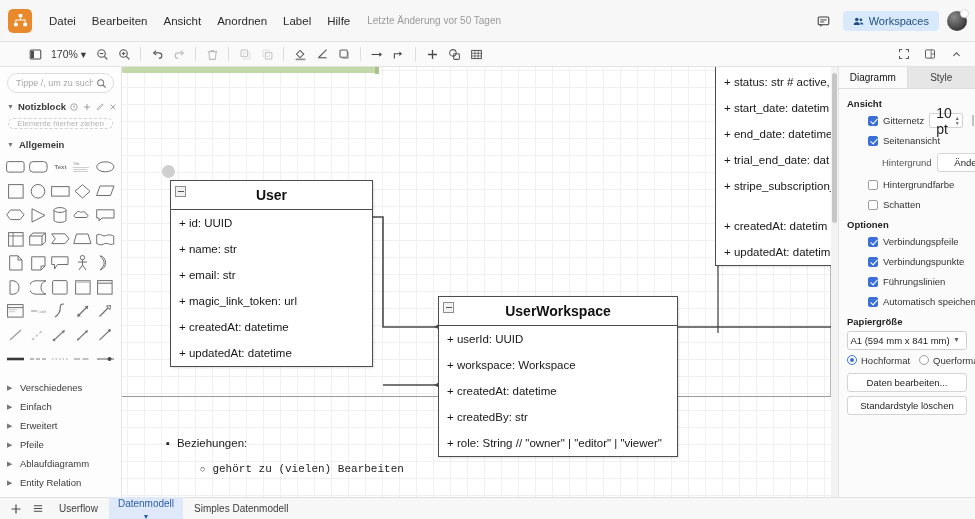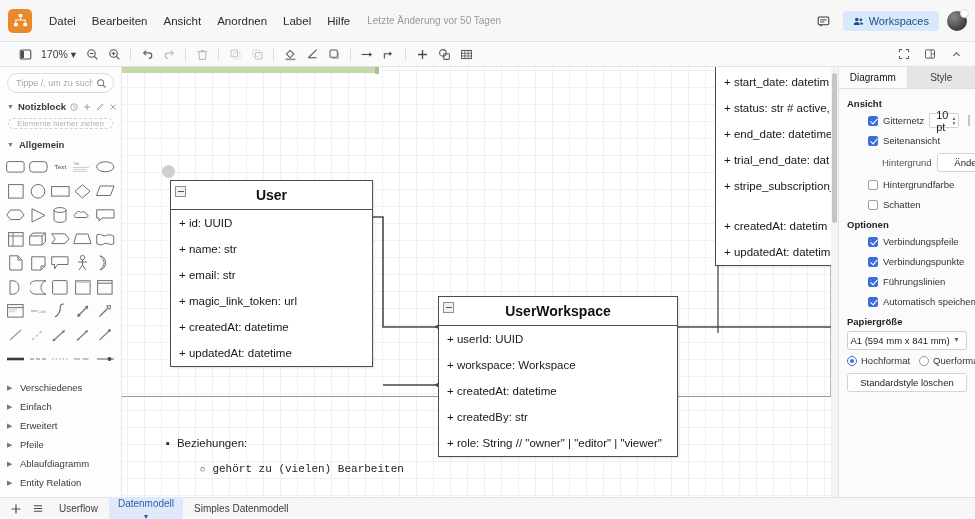--- a/index.html
+++ b/index.html
@@ -51,21 +51,21 @@
     position: relative;
   }
   .avatar::after {
     content: ""; position: absolute; right: -2px; top: -2px;
     width: 7px; height: 7px; border-radius: 50%; background: #fff; border: 1px solid #dcdcdc;
   }
 
   
   .toolbar {
     height: 25px; background: #fafafa; border-bottom: 1px solid #e2e2e2;
-    display: flex; align-items: center; padding: 0 14px; flex: none; position: relative;
+    display: flex; align-items: center; padding: 0 24px; flex: none; position: relative;
   }
   .tb { width: 22px; height: 19px; display: flex; align-items: center; justify-content: center;
         border-radius: 3px; cursor: default; color: #5a5a5a; }
   .tb.disabled { opacity: 0.38; }
   .tb-sep { width: 1px; height: 14px; background: #dcdcdc; margin: 0 5px; }
   .zoom-level {
     font-size: 10.5px; color: #3a3a3a; padding: 2px 5px; border-radius: 3px;
     display: flex; align-items: center; gap: 3px; cursor: default; white-space: nowrap;
   }
   .toolbar-right { position: absolute; right: 8px; display: flex; align-items: center; gap: 4px; }
@@ -201,37 +201,37 @@
   .cbx.on::after {
     content: ""; position: absolute; left: 3px; top: 0.5px; width: 3px; height: 6px;
     border: solid #fff; border-width: 0 1.5px 1.5px 0; transform: rotate(42deg);
   }
   .rp-lab { font-size: 9.5px; color: #333; white-space: nowrap; }
   .rp-lab.indent { margin-left: 14px; color: #555; }
   .spin {
     margin-left: auto; display: flex; align-items: center; border: 1px solid #d2d2d2;
     background: #fff; border-radius: 2px; height: 15px;
   }
-  .spin .val { font-size: 11px; padding: 0 3px 0 6px; color: #222; }
+  .spin .val { font-size: 14px; padding: 0 3px 0 6px; color: #222; }
   .spin .arrows { display: flex; flex-direction: column; font-size: 5px; color: #666; padding-right: 2px; line-height: 5px; }
   .swatch { width: 16px; height: 11px; background: #e1e1e1; border: 1px solid #c4c4c4; margin-left: 4px; }
   .pen-ic { margin-left: 3px; color: #555; }
   .btn {
     border: 1px solid #d4d4d4; background: #fff; border-radius: 3px; font-size: 9.5px;
     color: #222; padding: 3px 6px; text-align: center; cursor: default; white-space: nowrap;
   }
   .btn.wide { display: block; width: 100%; margin-bottom: 4px; }
   .btn.aendern { margin-left: auto; min-width: 74px; }
   .sel {
     width: 100%; border: 1px solid #cfcfcf; background: #fff; border-radius: 3px;
     font-size: 9.5px; color: #222; padding: 3px 16px 3px 2px; position: relative;
     text-align: center; margin-bottom: 5px; cursor: default; white-space: nowrap;
   }
   .sel .chev { position: absolute; right: 6px; top: 4px; font-size: 7px; color: #666; }
-  .radio-row { display: flex; align-items: flex-end; gap: 4px; margin-bottom: 7px; font-size: 9.5px; }
+  .radio-row { display: flex; align-items: flex-start; gap: 4px; margin-bottom: 7px; font-size: 9.5px; }
   .rad { width: 10px; height: 10px; border: 1px solid #9e9e9e; border-radius: 50%; background: #fff; flex: none; position: relative; }
   .rad.on { border-color: #3a6fd8; }
   .rad.on::after { content: ""; position: absolute; inset: 2px; border-radius: 50%; background: #3a6fd8; }
 
   
   .tabbar {
     height: 22px; background: #f7f7f7; border-top: 1px solid #e0e0e0;
     display: flex; align-items: center; flex: none; padding: 0 6px; gap: 2px;
   }
   .tabbar .tb-ic { width: 20px; height: 18px; display: flex; align-items: center; justify-content: center; color: #555; cursor: default; }
@@ -799,22 +799,22 @@
         </div>
         <div class="uml-attr">+ userId: UUID</div>
         <div class="uml-attr">+ workspace: Workspace</div>
         <div class="uml-attr">+ createdAt: datetime</div>
         <div class="uml-attr">+ createdBy: str</div>
         <div class="uml-attr">+ role: String  // "owner" | "editor" | "viewer"</div>
       </div>
 
       <div class="uml-box" style="left:593px; top:-24px; width:160px; border-top:none; overflow:hidden;">
         <div class="uml-attr" style="color:#b9b9b9;">+ subscription_plan_i</div>
+        <div class="uml-attr">+ status: str # active,</div>
         <div class="uml-attr">+ start_date: datetim</div>
-        <div class="uml-attr">+ status: str # active,</div>
         <div class="uml-attr">+ end_date: datetime</div>
         <div class="uml-attr">+ trial_end_date: dat</div>
         <div class="uml-attr">+ stripe_subscription_</div>
         <div class="uml-attr"></div>
         <div class="uml-attr">+ createdAt: datetim</div>
         <div class="uml-attr">+ updatedAt: datetim</div>
       </div>
 
       <div class="note" style="left:44px; top:370px;">
         <div class="lvl1">
@@ -904,20 +904,21 @@
           <span class="chev">▼</span>
         </div>
 
         <div class="radio-row">
           <span class="rad on"></span>
           <span class="rp-lab">Hochformat</span>
           <span class="rad" style="margin-left:5px;"></span>
           <span class="rp-lab">Querformat</span>
         </div>
 
+        <div class="btn wide">Daten bearbeiten...</div>
         <div class="btn wide">Standardstyle löschen</div>
       </div>
     </div>
   </div>
 
   <div class="tabbar">
     <div class="tb-ic">
       <svg width="12" height="12" viewBox="0 0 16 16">
           <path d="M8 2 v12 M2 8 h12" stroke="#4a4a4a" stroke-width="1.6"></path>
         </svg>

